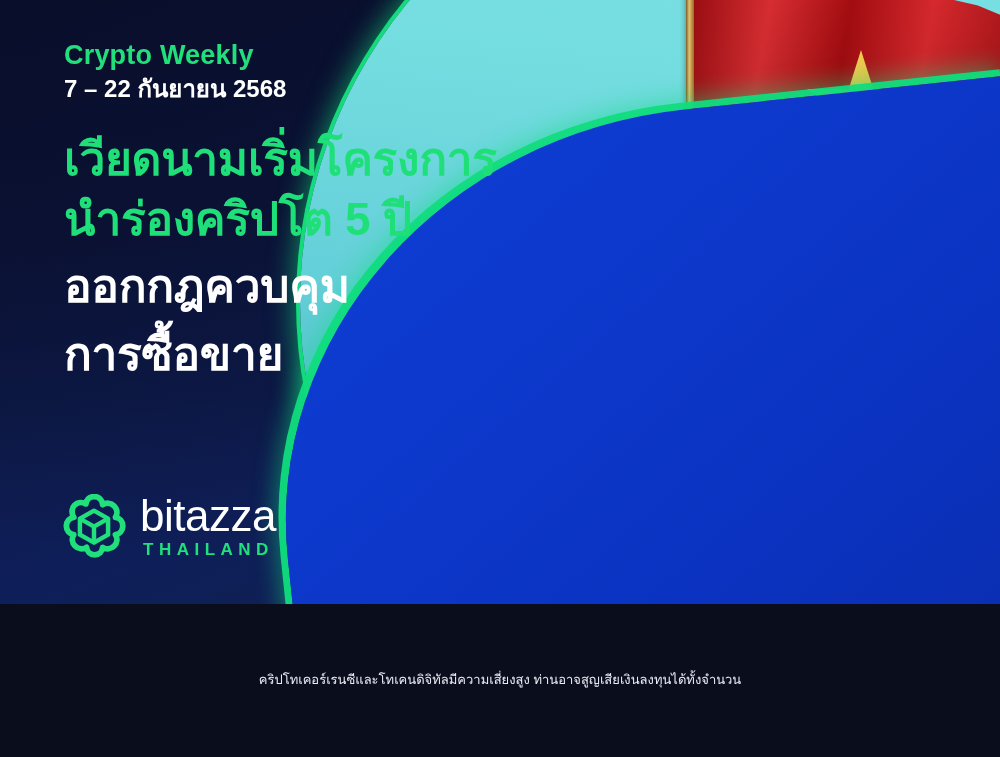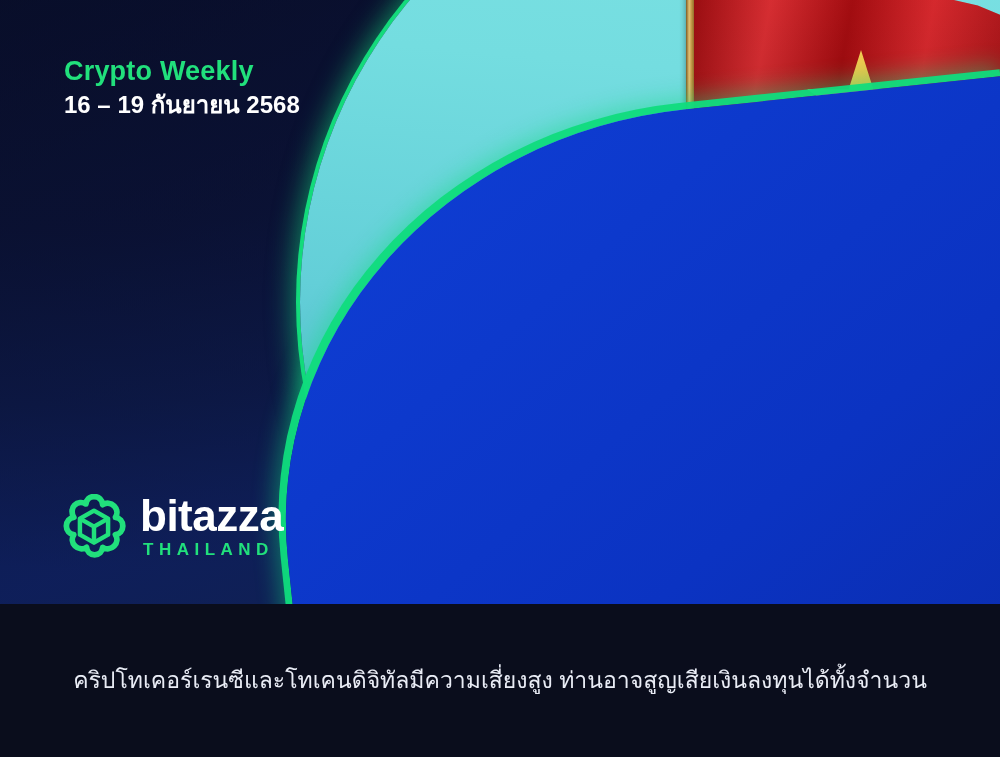--- a/index.html
+++ b/index.html
@@ -68,39 +68,39 @@
   .coin.top{background:linear-gradient(160deg,#d9b35f 0%,#b98e34 40%,#8f6a22 100%);
     box-shadow:inset 0 2px 4px rgba(255,255,255,.25);}
 
   
   .wedge{position:absolute;right:-40px;bottom:-210px;width:760px;height:700px;
     background:linear-gradient(145deg,#0f3fd6 0%,#0b33c2 60%,#0a2ba8 100%);
     border-radius:58% 0 0 0;transform:rotate(-6deg);
     box-shadow:-4px -4px 0 3px rgba(16,220,125,.95), -6px -6px 22px 5px rgba(16,220,125,.45);}
 
   
-  .copy{position:absolute;left:64px;top:56px;width:520px;z-index:6;}
+  .copy{position:absolute;left:64px;top:40px;width:520px;z-index:6;}
   .kicker{color:#21e07c;font-size:27px;font-weight:700;letter-spacing:.2px;line-height:1.15;}
   .dateline{color:#ffffff;font-size:24px;font-weight:700;margin-top:4px;line-height:1.2;}
   .headline{margin-top:26px;}
   .h-green{color:#1fe078;font-size:46px;font-weight:800;line-height:1.30;letter-spacing:-.3px;}
   .h-white{color:#ffffff;font-size:46px;font-weight:800;line-height:1.30;letter-spacing:-.3px;margin-top:8px;}
 
   
   .logo{position:absolute;left:62px;top:494px;display:flex;align-items:center;gap:14px;z-index:6;}
   .logo-mark{width:64px;height:64px;flex:0 0 64px;}
   .logo-text{display:flex;flex-direction:column;line-height:1;}
-  .logo-word{color:#fff;font-size:44px;font-weight:700;letter-spacing:-.5px;text-align:center;}
+  .logo-word{color:#fff;font-size:44px;font-weight:400;letter-spacing:-.5px;text-align:center;}
   .logo-sub{color:#21e07c;font-size:17px;font-weight:700;letter-spacing:5.5px;margin-top:3px;margin-left:3px;}
 
   
   .disclaimer{position:absolute;left:0;top:604px;width:1000px;height:153px;
     background:#0a0d1c;display:flex;flex-direction:column;align-items:center;
     justify-content:center;gap:6px;padding:0 60px;}
-  .disclaimer p{margin:0;color:#e9ecf5;font-size:23px;line-height:1.42;text-align:center;font-weight:400;}
+  .disclaimer p{margin:0;color:#e9ecf5;font-size:13px;line-height:1.42;text-align:center;font-weight:400;}
 </style>
 </head>
 <body>
 
 <div class="stage">
 
   <div class="banner">
     <div class="banner-tint"></div>
 
     <div class="photo-wrap">
@@ -179,21 +179,27 @@
 
         </div>
 
       </div>
     </div>
 
     <div class="wedge"></div>
 
     <div class="copy">
       <div class="kicker">Crypto Weekly</div>
-      <div class="dateline">16 – 19 กันยายน 2568</div>
+      <div class="dateline">7 – 22 กันยายน 2568</div>
+      <div class="headline">
+        <div class="h-green">เวียดนามเริ่มโครงการ</div>
+        <div class="h-green">นำร่องคริปโต 5 ปี</div>
+        <div class="h-white">ออกกฎควบคุม</div>
+        <div class="h-white">การซื้อขาย</div>
+      </div>
     </div>
 
     <div class="logo">
       <span class="logo-mark">
         <svg viewBox="0 0 100 100" width="64" height="64" aria-hidden="true">
           <path d="M50 4c-7 0-12 5-12.6 11.6-5.6-3.6-13-2.9-17.9 2S14.8 31 18.4 36.6C11.8 37.2 6.8 43 6.8 50s5 12.8 11.6 13.4c-3.6 5.6-2.9 13 2 17.9s12.3 5.6 17.9 2C39 89.9 44 95 51 95s12-5.1 12.6-11.7c5.6 3.6 13 2.9 17.9-2s5.6-12.3 2-17.9C90.1 62.8 95 57 95 50s-4.9-12.8-11.5-13.4c3.6-5.6 2.9-13-2-17.9s-12.3-5.6-17.9-2C62.9 9.1 57.8 4 50 4z" fill="none" stroke="#21e07c" stroke-width="9" stroke-linejoin="round"></path>
           <path d="M50 26 72 38.5v25L50 76 28 63.5v-25z" fill="none" stroke="#21e07c" stroke-width="7" stroke-linejoin="round"></path>
           <path d="M28 38.5 50 51l22-12.5M50 51v25" fill="none" stroke="#21e07c" stroke-width="7" stroke-linejoin="round"></path>
         </svg>
       </span>

